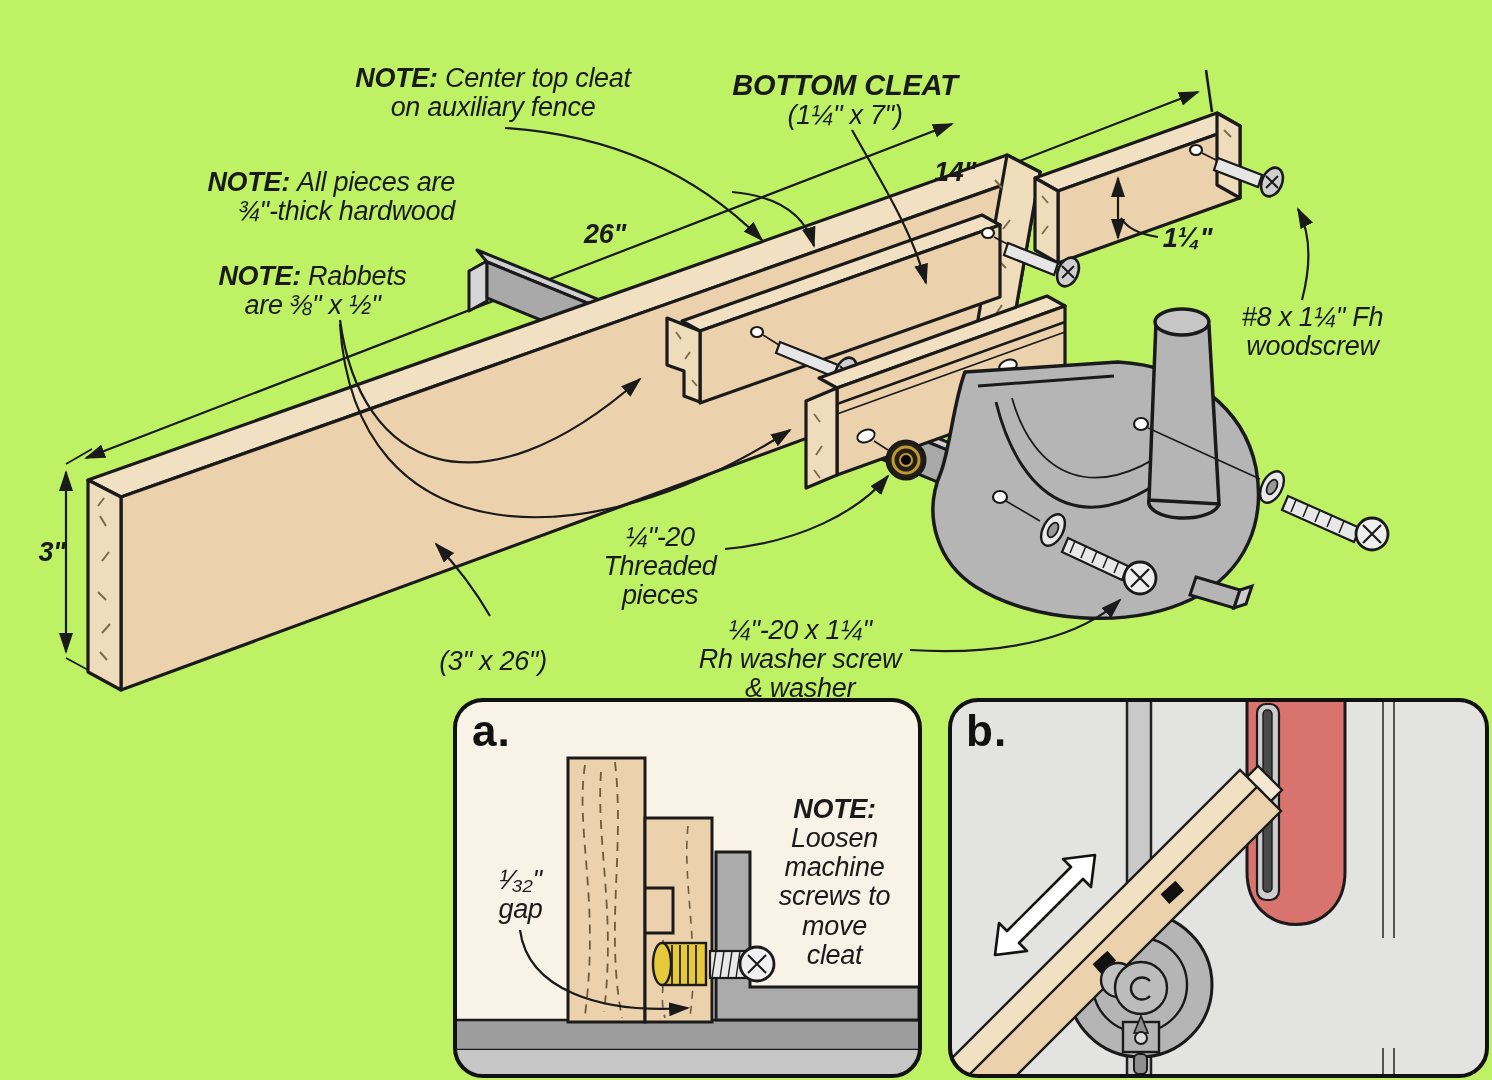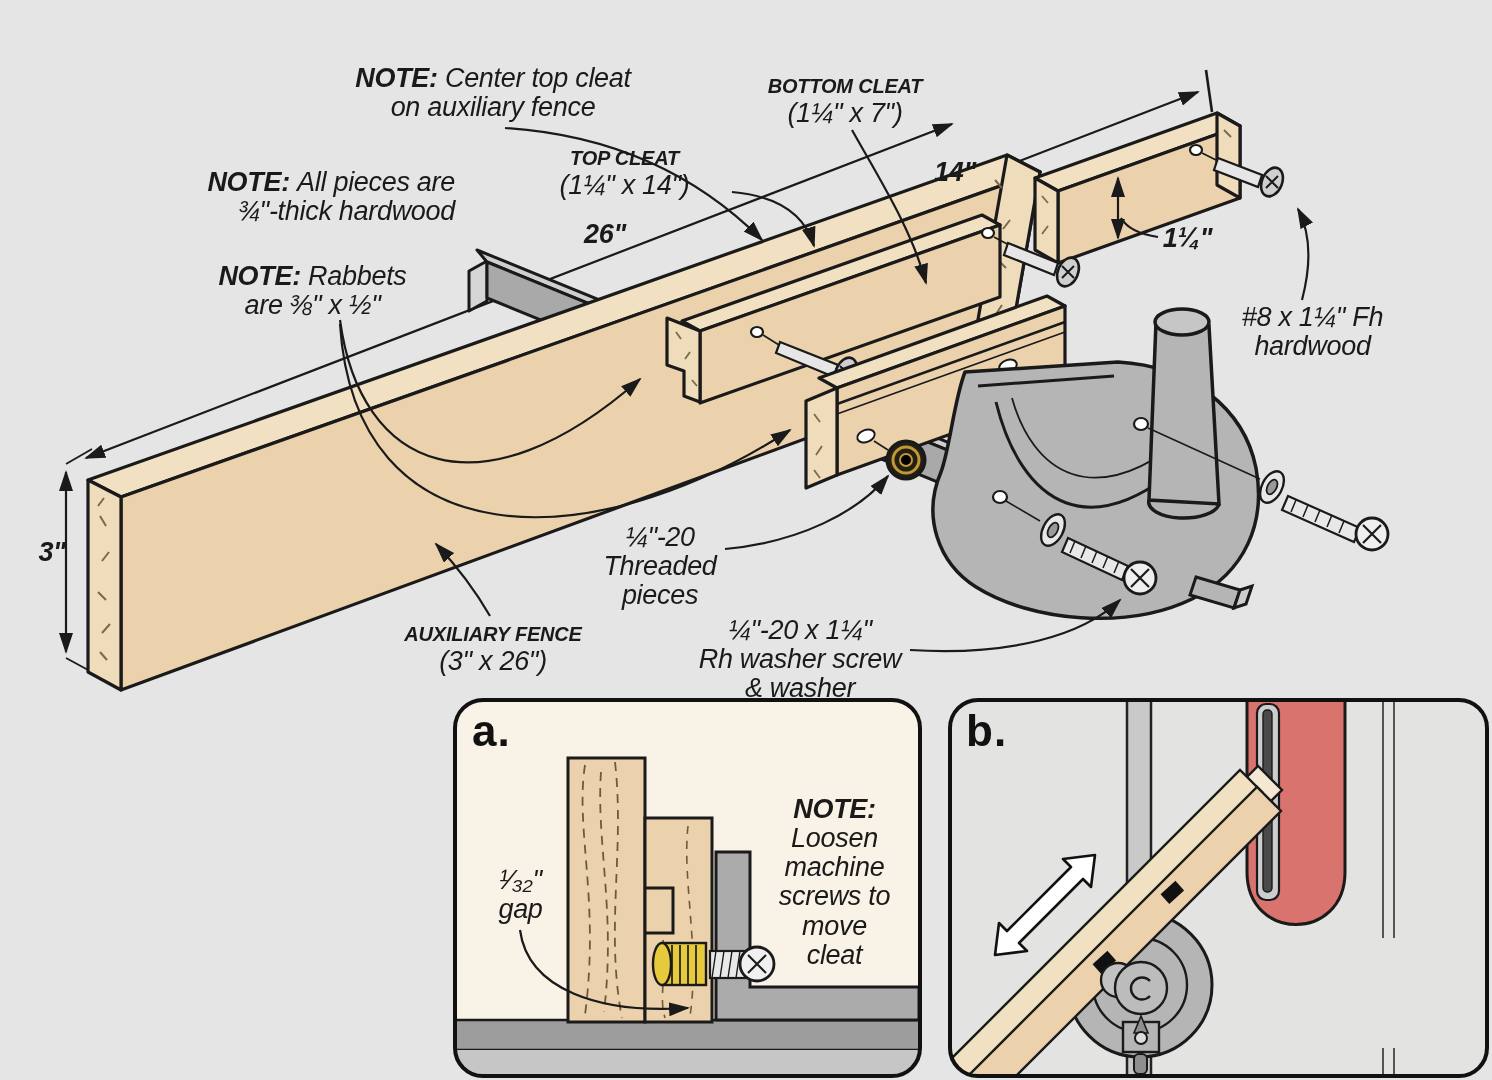--- a/index.html
+++ b/index.html
@@ -1,22 +1,22 @@
 <!DOCTYPE html>
 <html><head>
 <meta charset="utf-8">
 <style>
   html,body{margin:0;padding:0;background:#fff;}
-  #stage{position:relative;width:1492px;height:1080px;background:#e5e5e5;overflow:hidden;
+  #stage{position:relative;width:1492px;height:1080px;background:#bef264;overflow:hidden;
          font-family:"Liberation Sans","DejaVu Sans",sans-serif;}
   #art{position:absolute;left:0;top:0;}
   .lbl{position:absolute;font-style:italic;color:#1a1a1a;text-align:center;
        line-height:1.08;font-size:27px;letter-spacing:-0.3px;}
   .lbl .b{font-weight:bold;}
-  .name{font-weight:bold;font-size:20px;letter-spacing:-0.2px;text-align:right;}
+  .name{font-weight:bold;font-size:29px;letter-spacing:-0.2px;text-align:right;}
   .dim{font-weight:bold;font-size:27px;}
   .panel-letter{position:absolute;font-weight:bold;font-size:44px;color:#111;
        font-style:normal;letter-spacing:1px;}
 </style>
 </head>
 <body>
 
 <div id="stage">
 
 <svg id="art" width="1492" height="1080" viewBox="0 0 1492 1080">
@@ -260,38 +260,34 @@
   <div class="lbl" style="left:175px;top:168px;width:280px;text-align:right;">
     <span class="b">NOTE:</span>&nbsp;<span>All pieces are</span><br>
     <span>¾"-thick hardwood</span>
   </div>
 
   <div class="lbl" style="left:205px;top:262px;width:215px;">
     <span class="b">NOTE:</span>&nbsp;<span>Rabbets</span><br>
     <span>are ⅜" x ½"</span>
   </div>
 
-  <div class="lbl" style="left:512px;top:142px;width:225px;">
-    <span class="name">TOP CLEAT</span><br>
-    <span>(1¼" x 14")</span>
-  </div>
 
   <div class="lbl" style="left:715px;top:70px;width:260px;">
     <span class="name">BOTTOM CLEAT</span><br>
     <span>(1¼" x 7")</span>
   </div>
 
   <div class="lbl" style="left:368px;top:618px;width:250px;">
-    <span class="name">AUXILIARY FENCE</span><br>
+    <br>
     <span>(3" x 26")</span>
   </div>
 
   <div class="lbl" style="left:1215px;top:303px;width:195px;">
     <span>#8 x 1¼" Fh</span><br>
-    <span>hardwood</span>
+    <span>woodscrew</span>
   </div>
 
   <div class="lbl" style="left:585px;top:523px;width:150px;">
     <span>¼"-20</span><br>
     <span>Threaded</span><br>
     <span>pieces</span>
   </div>
 
   <div class="lbl" style="left:660px;top:616px;width:280px;">
     <span>¼"-20 x 1¼"</span><br>

